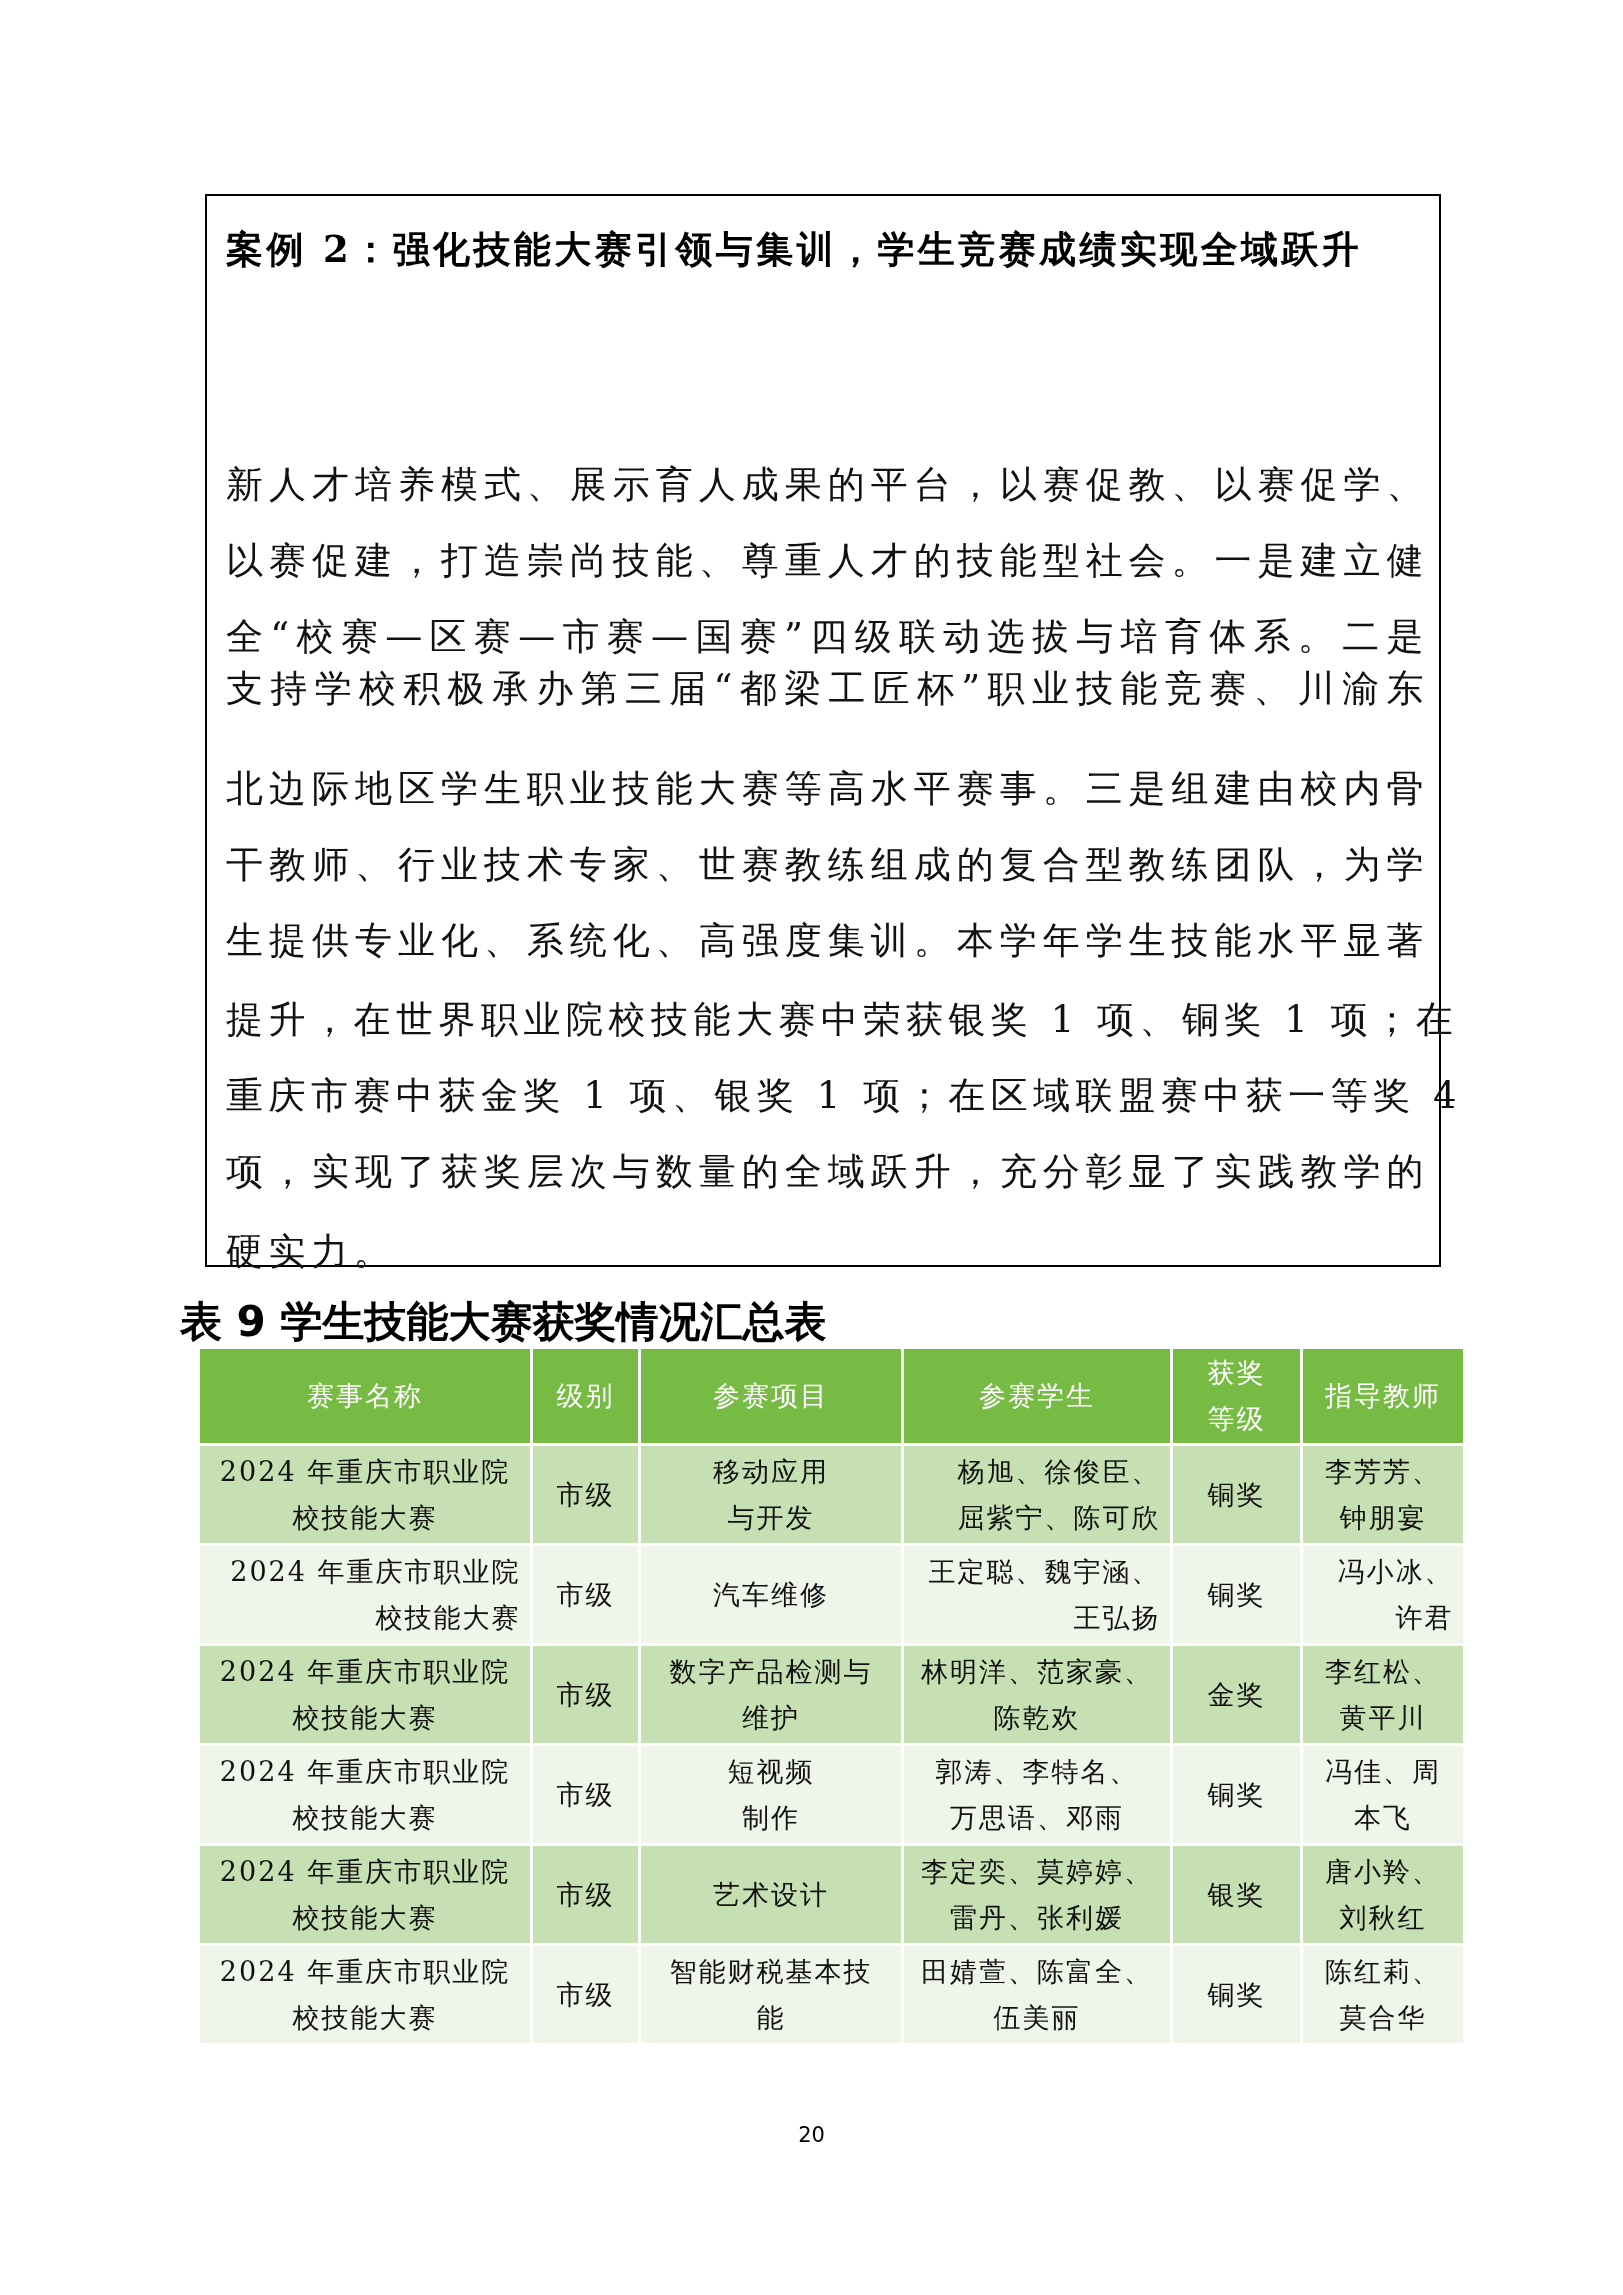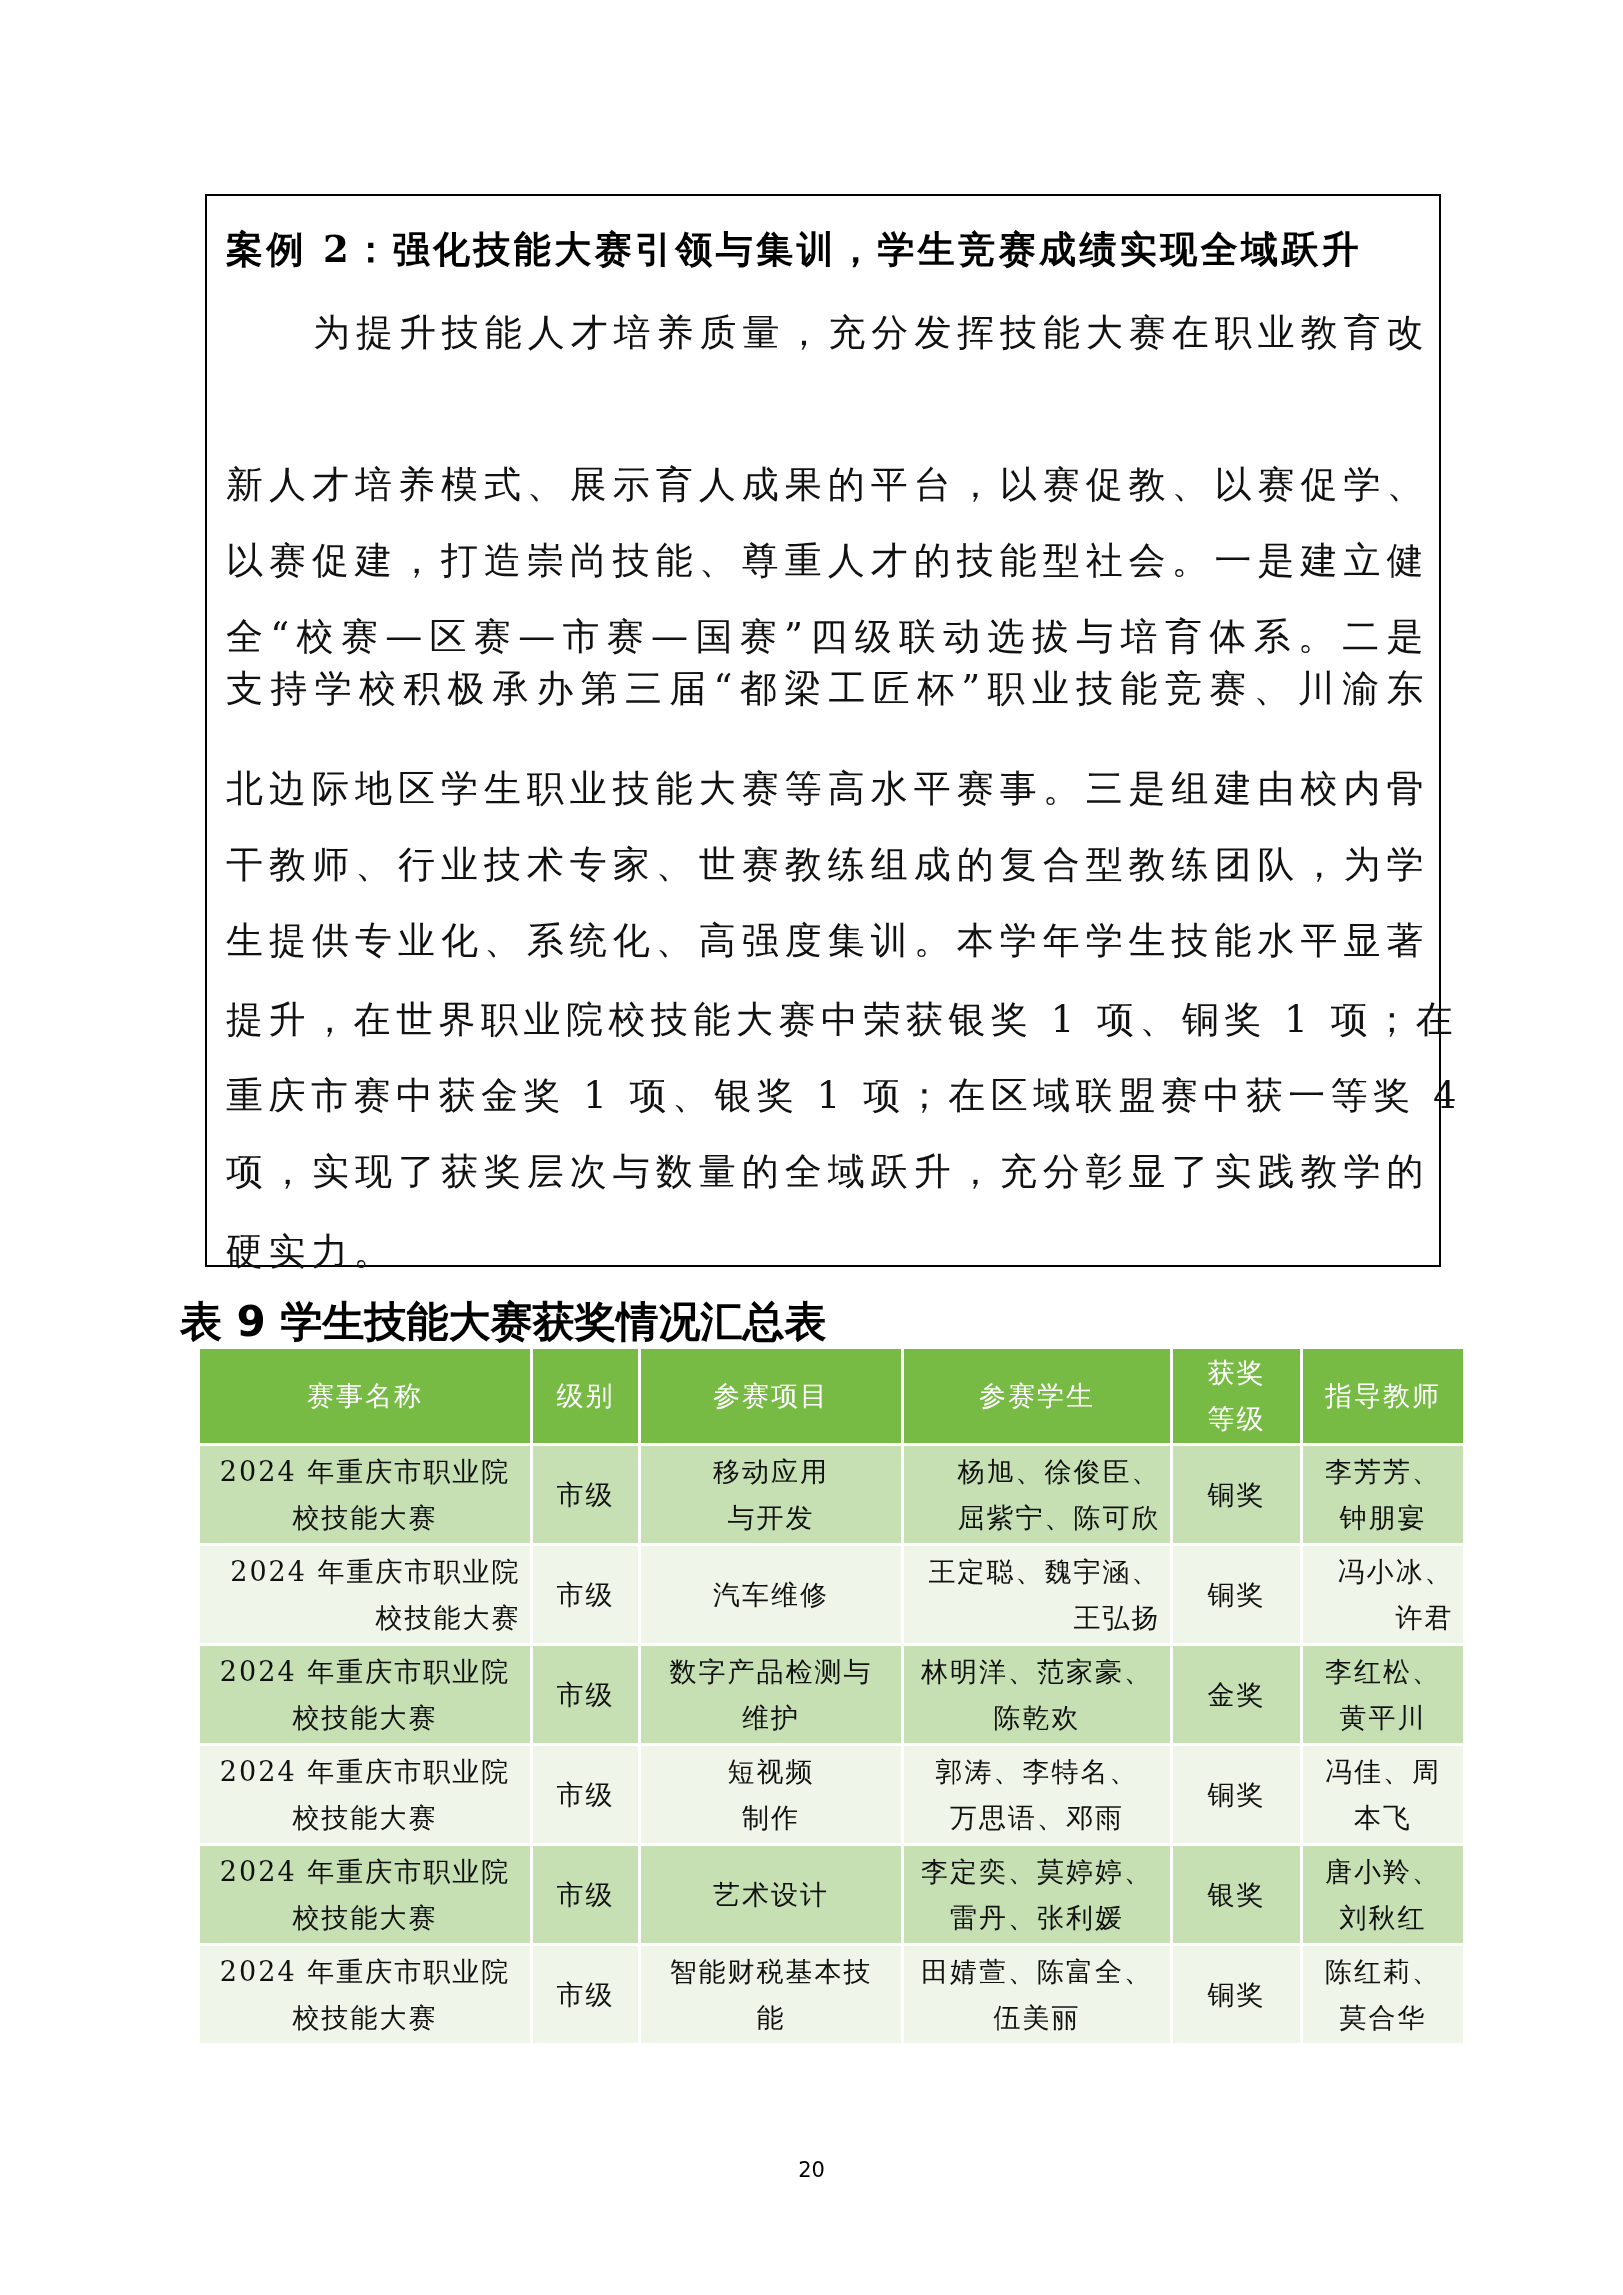--- a/index.html
+++ b/index.html
@@ -57,29 +57,28 @@
   .award-table tbody td { height: 100px; color: #111; }
   .award-table tbody tr.dark td { background: #c6e0b4; }
   .award-table tbody tr.light td { background: #eff5e9; }
   .center { text-align: center; }
   .left { text-align: right; }
   .cell-line { display: block; white-space: nowrap; }
 
   .page-number {
     position: absolute; left: 0; width: 1623px; top: 2122px; text-align: center;
     font-family: "DejaVu Sans", "Liberation Sans", sans-serif;
-    font-size: 21px; line-height: 27px; color: #000; margin-top: 35px;
+    font-size: 21px; line-height: 27px; color: #000;
   }
 </style>
 </head>
 <body>
 
 <div class="case-box">
   <div class="case-title">案例 2：强化技能大赛引领与集训，学生竞赛成绩实现全域跃升</div>
-  <div class="case-line first" style="top:112px">为提升技能人才培养质量，充分发挥技能大赛在职业教育改</div>
   <div class="case-line" style="top:264px">新人才培养模式、展示育人成果的平台，以赛促教、以赛促学、</div>
   <div class="case-line" style="top:340px">以赛促建，打造崇尚技能、尊重人才的技能型社会。一是建立健</div>
   <div class="case-line" style="top:416px">全“校赛—区赛—市赛—国赛”四级联动选拔与培育体系。二是</div>
   <div class="case-line" style="top:468px">支持学校积极承办第三届“都梁工匠杯”职业技能竞赛、川渝东</div>
   <div class="case-line" style="top:568px">北边际地区学生职业技能大赛等高水平赛事。三是组建由校内骨</div>
   <div class="case-line" style="top:644px">干教师、行业技术专家、世赛教练组成的复合型教练团队，为学</div>
   <div class="case-line" style="top:720px">生提供专业化、系统化、高强度集训。本学年学生技能水平显著</div>
   <div class="case-line" style="top:799px">提升，在世界职业院校技能大赛中荣获银奖 1 项、铜奖 1 项；在</div>
   <div class="case-line" style="top:875px">重庆市赛中获金奖 1 项、银奖 1 项；在区域联盟赛中获一等奖 4</div>
   <div class="case-line" style="top:951px">项，实现了获奖层次与数量的全域跃升，充分彰显了实践教学的</div>

